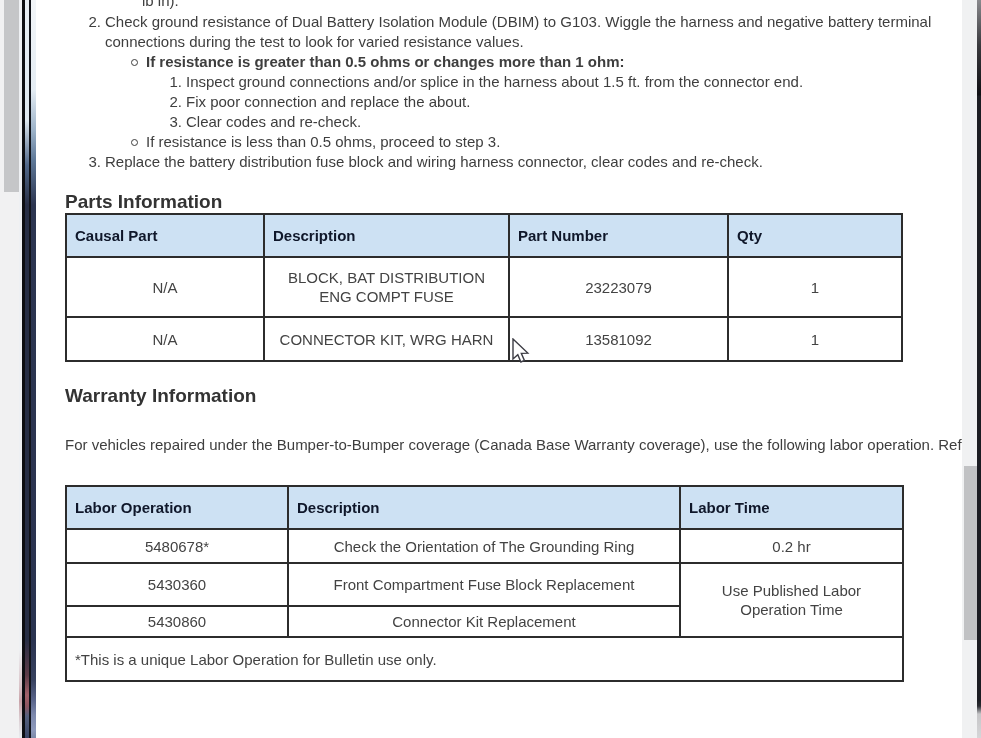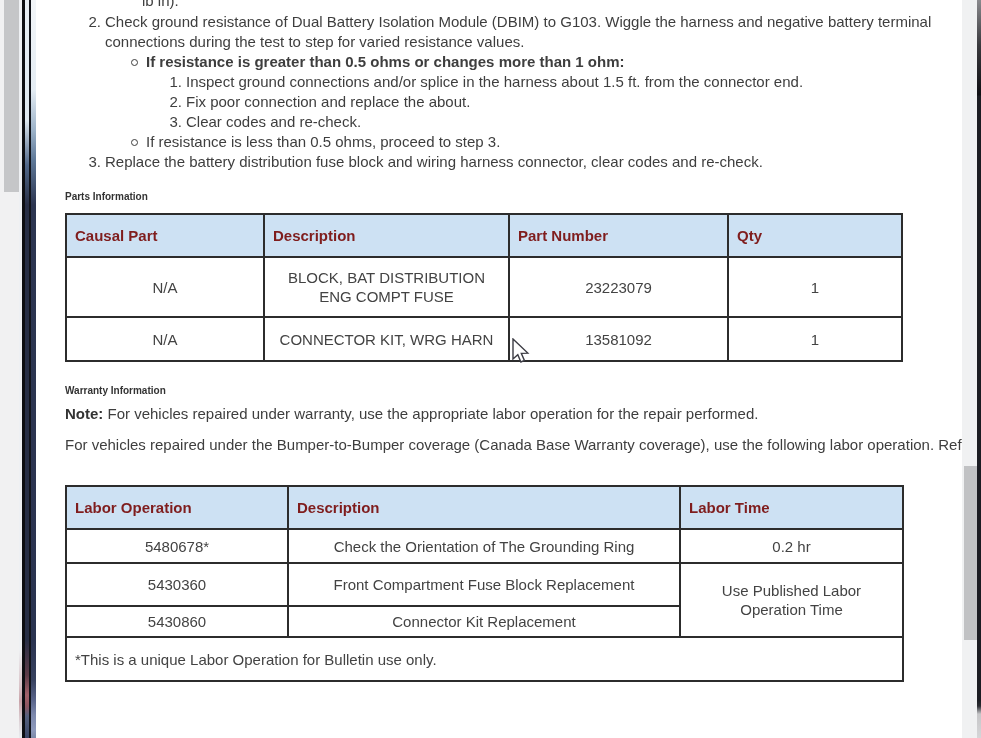--- a/index.html
+++ b/index.html
@@ -29,26 +29,26 @@
   .rt-edge{left:977px;top:0;width:4px;height:738px;
     background:linear-gradient(to bottom,#8a8a8e 0px,#3a3a3e 45px,#0f0f13 95px,#1b1c22 96px,#1b1c22 700px,#2a2b31 706px,#c6c6c8 714px,#d6d6d8 100%);}
 
   
   .doc{left:36px;top:0;width:926px;height:738px;background:#ffffff;}
   .tline{position:absolute;font-size:15px;line-height:17px;white-space:nowrap;color:#3e3e3e;}
   .marker{position:absolute;font-size:15px;line-height:17px;text-align:right;color:#3e3e3e;}
   .m0{left:40px;width:25px;}
   .m2{left:118px;width:28px;}
   .circ{position:absolute;left:95px;width:5px;height:5px;border:1.6px solid #3e3e3e;border-radius:50%;background:#fff;}
-  .heading{position:absolute;font-size:10px;font-weight:bold;color:#333;white-space:nowrap;}
+  .heading{position:absolute;font-size:19px;font-weight:bold;color:#333;white-space:nowrap;}
   .b{font-weight:bold;color:#333;}
 
   table{border-collapse:collapse;table-layout:fixed;position:absolute;font-size:15px;color:#434343;}
   th,td{border:2px solid #2c2c2c;overflow:hidden;}
-  th{background:#cde1f3;text-align:left;padding:0 4px 0 8px;font-weight:bold;color:#7f1d1d;font-size:15px;}
+  th{background:#cde1f3;text-align:left;padding:0 4px 0 8px;font-weight:bold;color:#0f172a;font-size:15px;}
   td{text-align:center;vertical-align:middle;line-height:19px;padding:2px 6px;}
   td.foot{text-align:left;padding-left:8px;}
 
   
   .cursor{left:511px;top:338px;width:20px;height:28px;}
 </style>
 </head>
 <body>
 
 <div class="abs lt-track"></div>
@@ -59,21 +59,21 @@
 <div class="abs blk2"></div>
 <div class="abs strip2"></div>
 
 <div class="abs doc">
 
   <div class="tline" style="left:106px;top:-8px;">lb in).</div>
 
   <div>
     <span class="marker m0" style="top:13px;">2.</span>
     <span class="tline" style="left:69px;top:13px;">Check ground resistance of Dual Battery Isolation Module (DBIM) to G103. Wiggle the harness and negative battery terminal</span>
-    <span class="tline" style="left:69px;top:33px;">connections during the test to step for varied resistance values.</span>
+    <span class="tline" style="left:69px;top:33px;">connections during the test to look for varied resistance values.</span>
   </div>
 
   <div>
     <span class="circ" style="top:59px;"></span>
     <span class="tline" style="left:110px;top:53px;font-weight:bold;">If resistance is greater than 0.5 ohms or changes more than 1 ohm:</span>
   </div>
 
   <div>
     <span class="marker m2" style="top:73px;">1.</span>
     <span class="tline" style="left:150px;top:73px;">Inspect ground connections and/or splice in the harness about 1.5 ft. from the connector end.</span>
@@ -123,23 +123,20 @@
       <td>N/A</td>
       <td>CONNECTOR KIT, WRG HARN</td>
       <td>13581092</td>
       <td>1</td>
     </tr>
   </tbody>
     </table>
 
   <div class="heading" style="left:29px;top:385px;">Warranty Information</div>
 
-  <div class="tline" style="left:29px;top:405px;">
-    <span class="b">Note:</span><span> For vehicles repaired under warranty, use the appropriate labor operation for the repair performed.</span>
-  </div>
 
   <div class="tline" style="left:29px;top:436px;">For vehicles repaired under the Bumper-to-Bumper coverage (Canada Base Warranty coverage), use the following labor operation. Reference</div>
 
   <table style="left:29px;top:485px;width:837px;border-radius:16px;">
     <colgroup>
         <col style="width:222px">
         <col style="width:392px">
         <col style="width:223px">
       </colgroup>
     <tbody>

